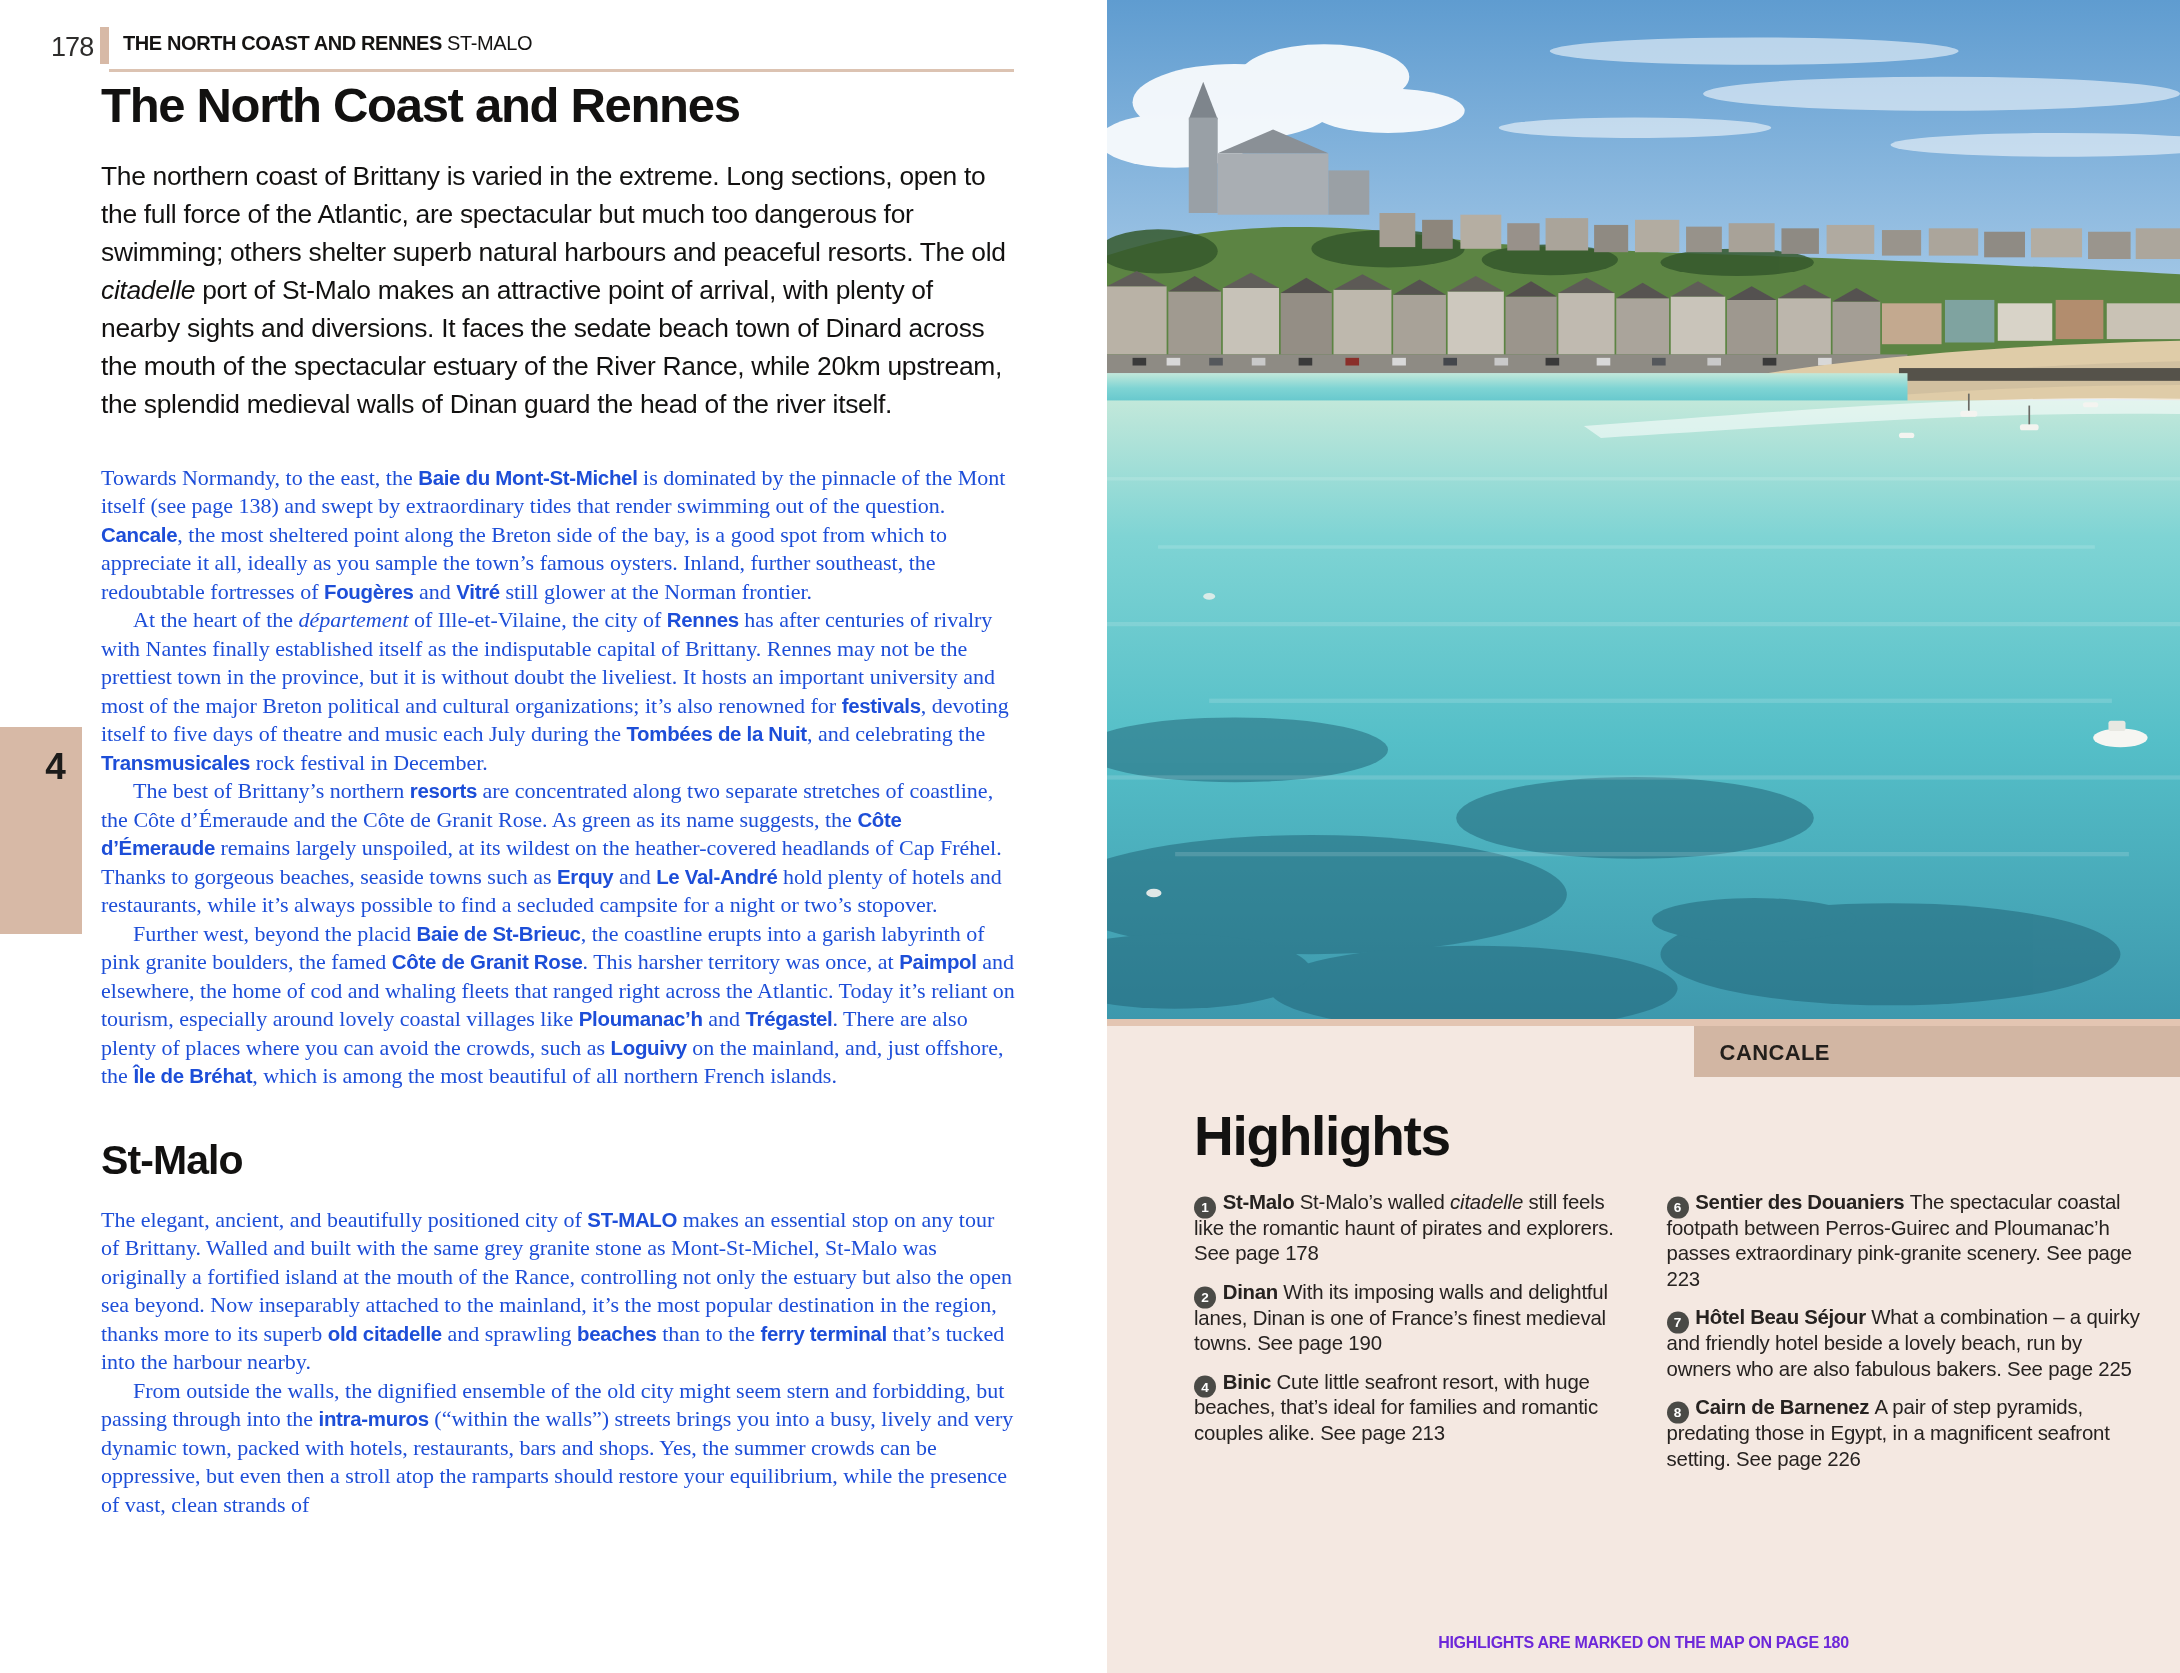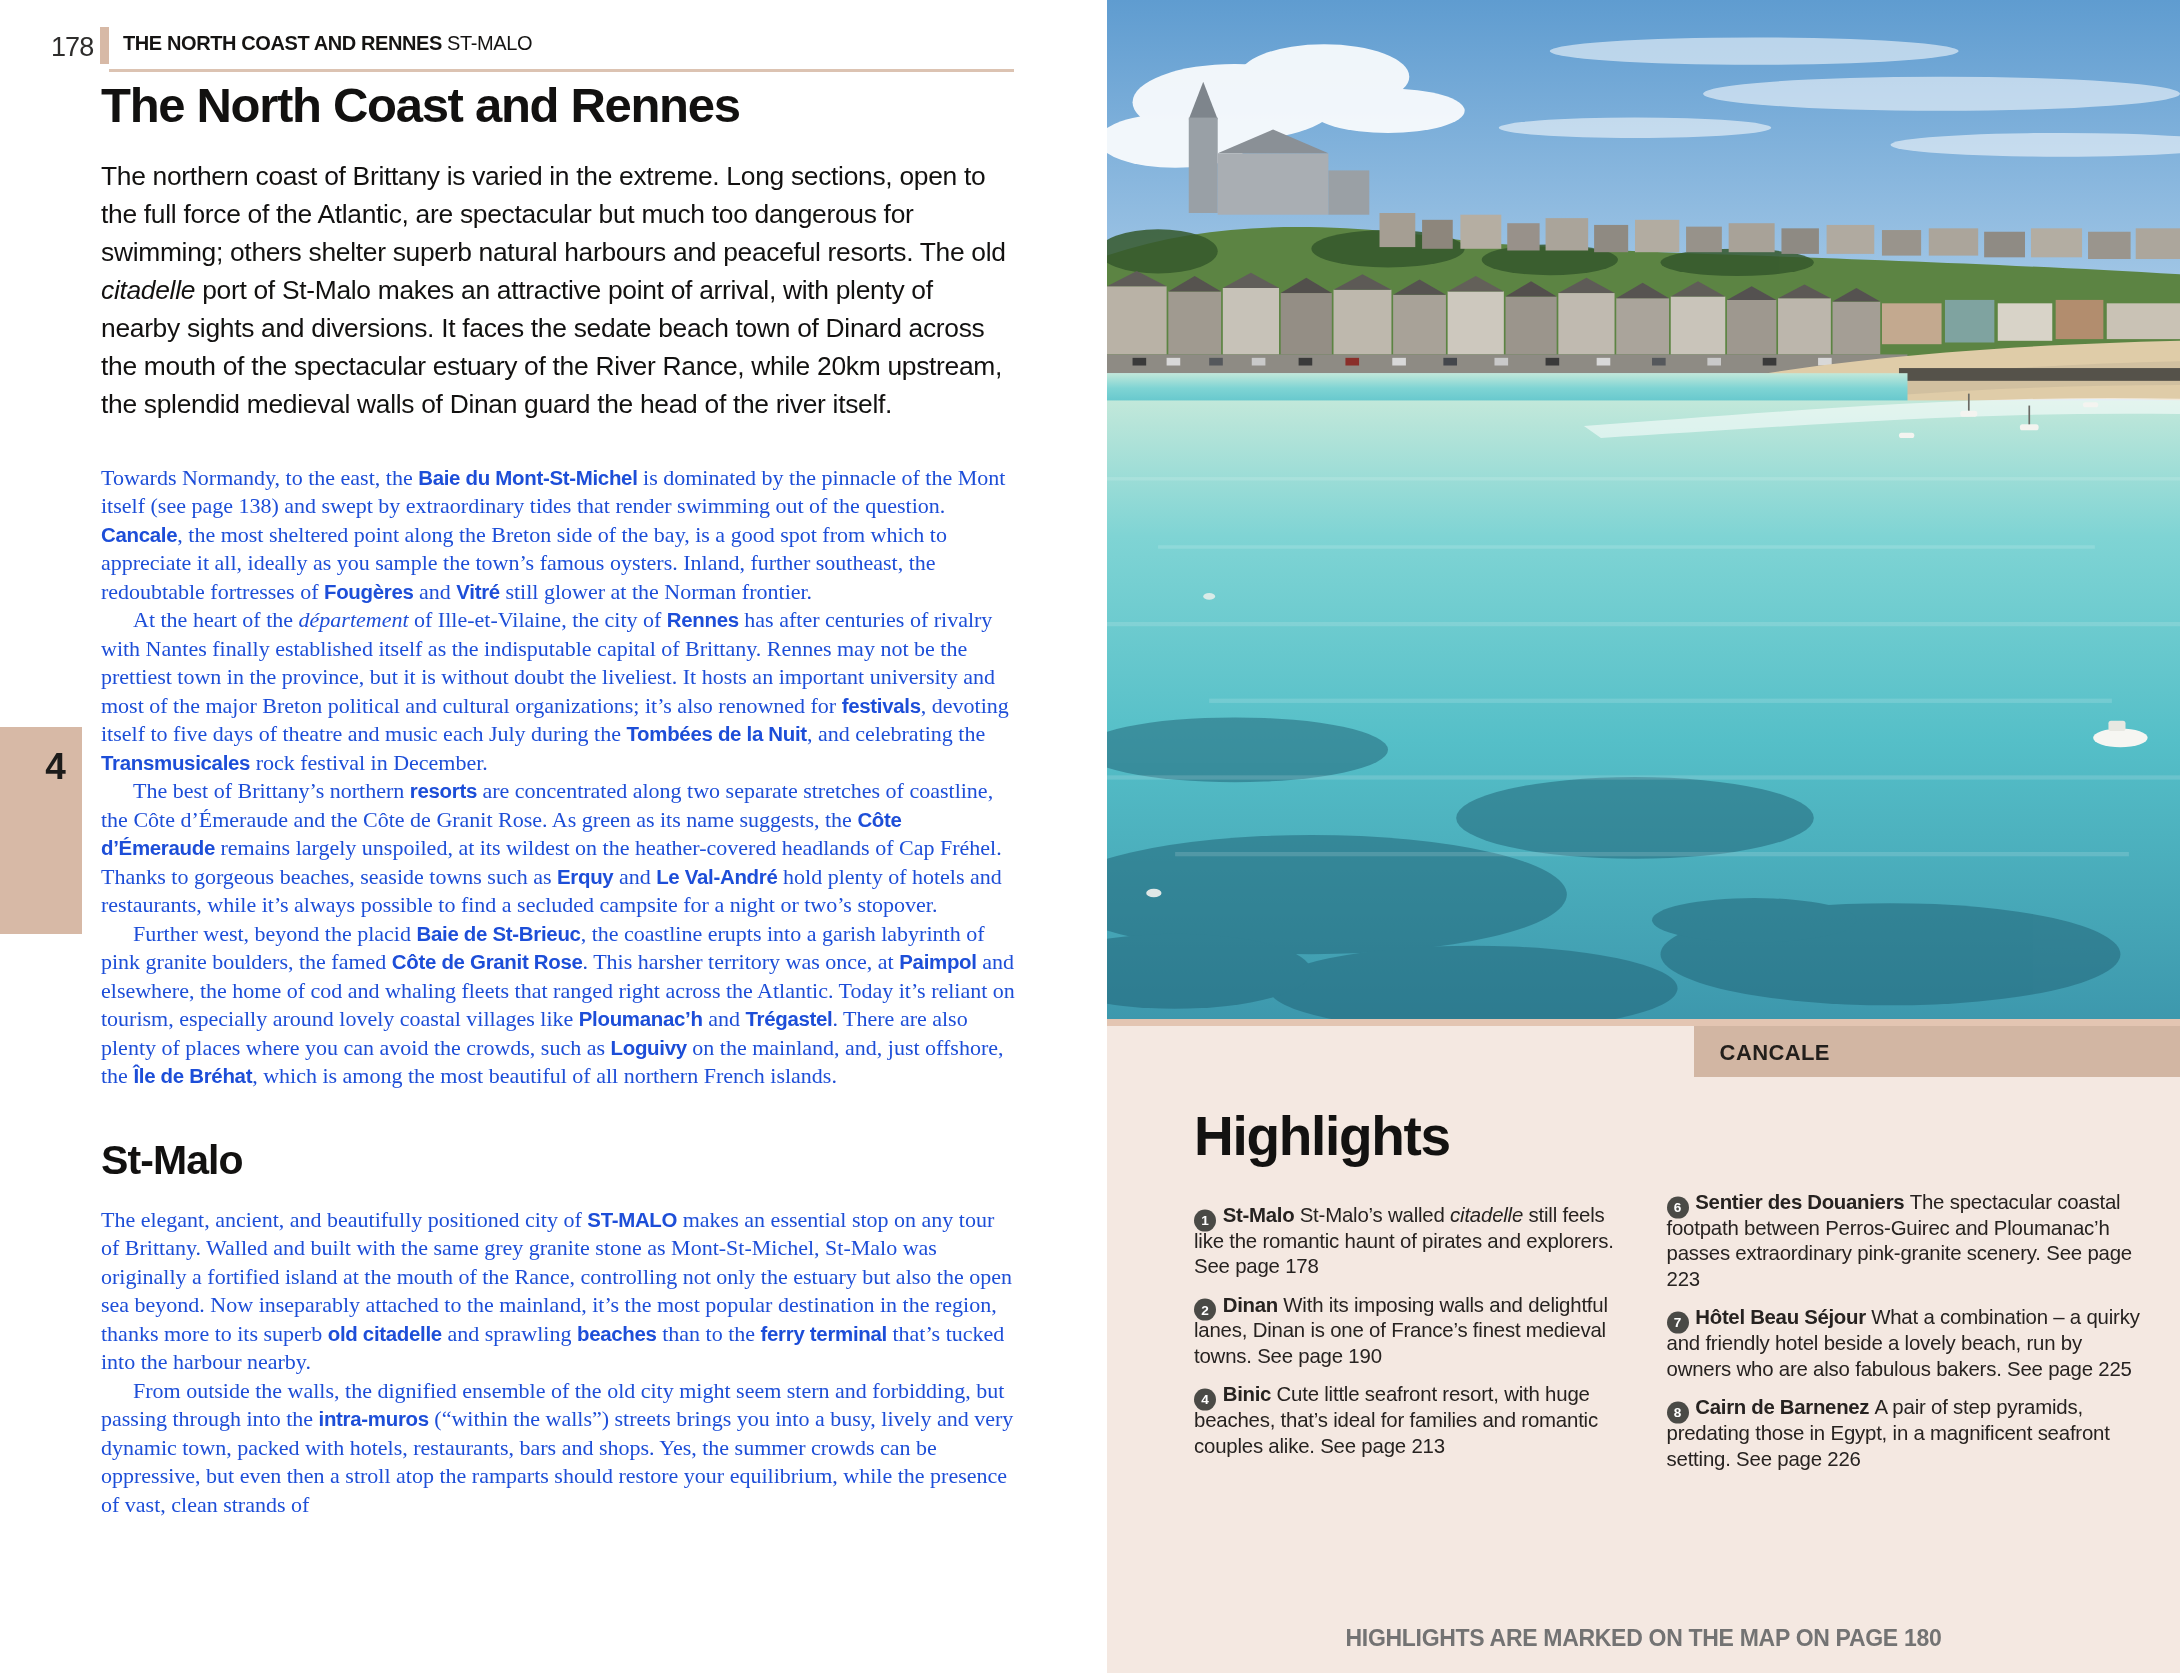--- a/index.html
+++ b/index.html
@@ -29,28 +29,28 @@
   .seg-i{font-style:italic;margin-top:18px;}
 
   
   #photo{left:1107px;top:0;width:1073px;height:1019px;}
   #photo svg{display:block;width:100%;height:100%;}
 
   #highlights-box{left:1107px;top:1019px;width:1073px;height:655px;background:#f4e8e1;border-top:7.7px solid #e3c5b2;box-sizing:border-box;}
   #caption-tab{position:absolute;right:0;top:0;width:486px;height:51px;background:#d2b6a3;}
   #caption-tab span{display:inline-block;margin:13.6px 0 0 25.6px;font-size:22px;font-weight:700;letter-spacing:0.4px;color:#231f1c;}
   #hl-title{margin:78px 0 0 87px;font-size:55px;font-weight:700;letter-spacing:-1.3px;color:#131211;}
-  #hl-cols{display:flex;gap:31.5px;margin:22px 0 0 87px;align-items:center;}
+  #hl-cols{display:flex;gap:31.5px;margin:22px 0 0 87px;}
   .hl-col{width:441px;}
   .hl-col.right{width:479px;}
   .hl-item{margin:0 0 12.8px 0;font-size:20.4px;line-height:25.6px;letter-spacing:-0.2px;color:#262220;}
   .hl-num{display:inline-flex;justify-content:center;align-items:center;width:22px;height:22px;border-radius:50%;
           background:#4a4a46;color:#ffffff;font-size:13.6px;font-weight:700;margin-right:6.8px;transform:translateY(2.6px);}
   .hl-title{font-weight:700;letter-spacing:-0.3px;}
-  #hl-footer{position:absolute;left:0;bottom:22px;width:100%;text-align:center;font-size:23px;font-weight:700;letter-spacing:-0.3px;color:#737373;}
+  #hl-footer{position:absolute;left:0;bottom:22px;width:100%;text-align:center;font-size:16px;font-weight:700;letter-spacing:-0.3px;color:#6d28d9;}
 </style>
 </head>
 <body>
 
 <div class="abs" id="chapter-tab">
   <span class="num">4</span>
 </div>
 
 <div class="abs" id="page-header">
   <span class="pnum">178</span>

